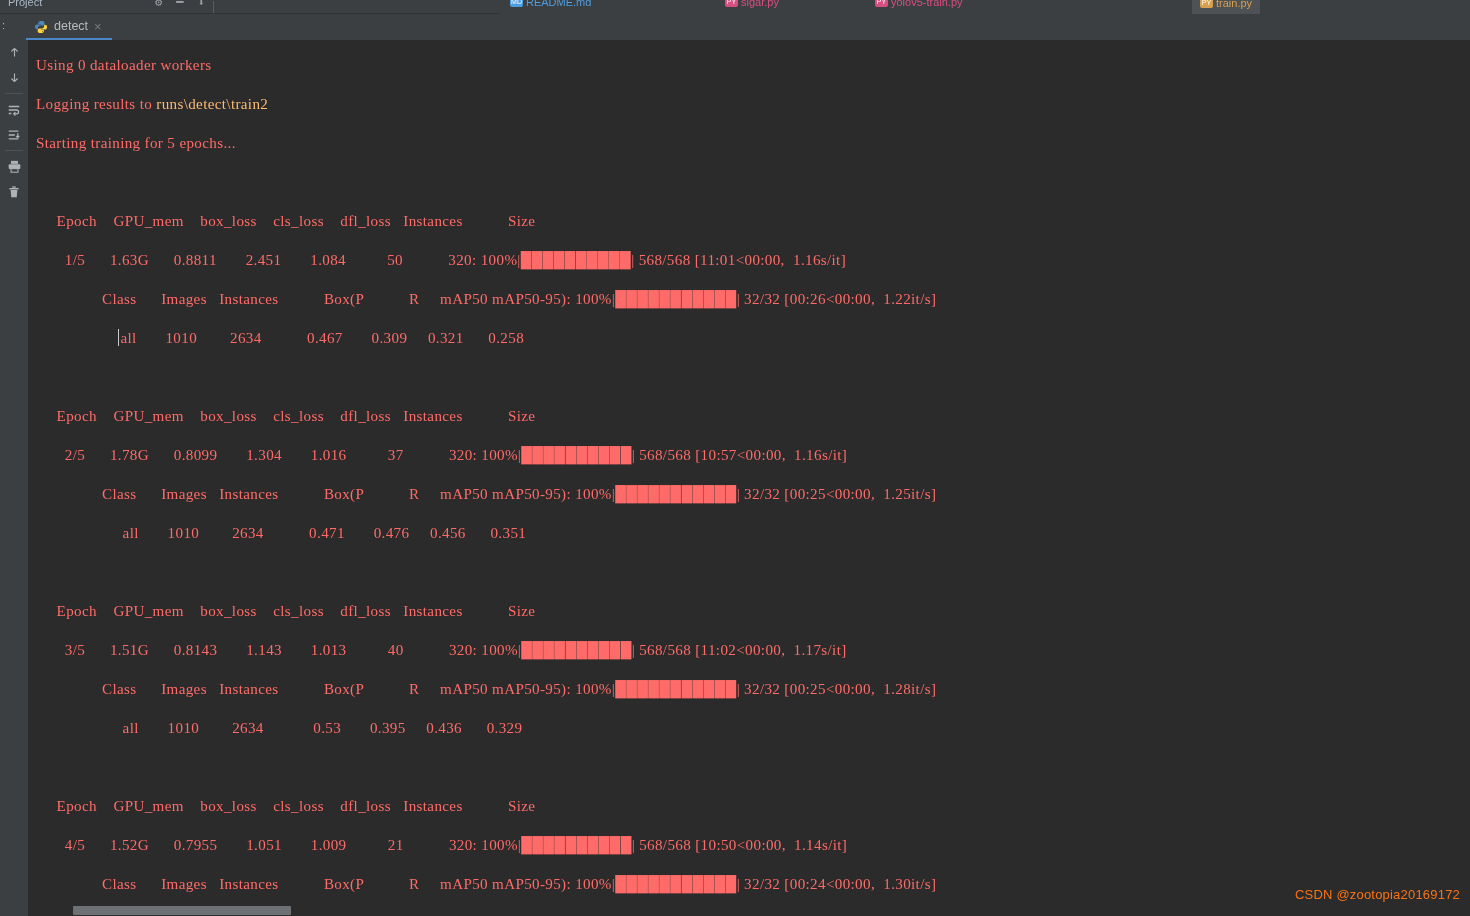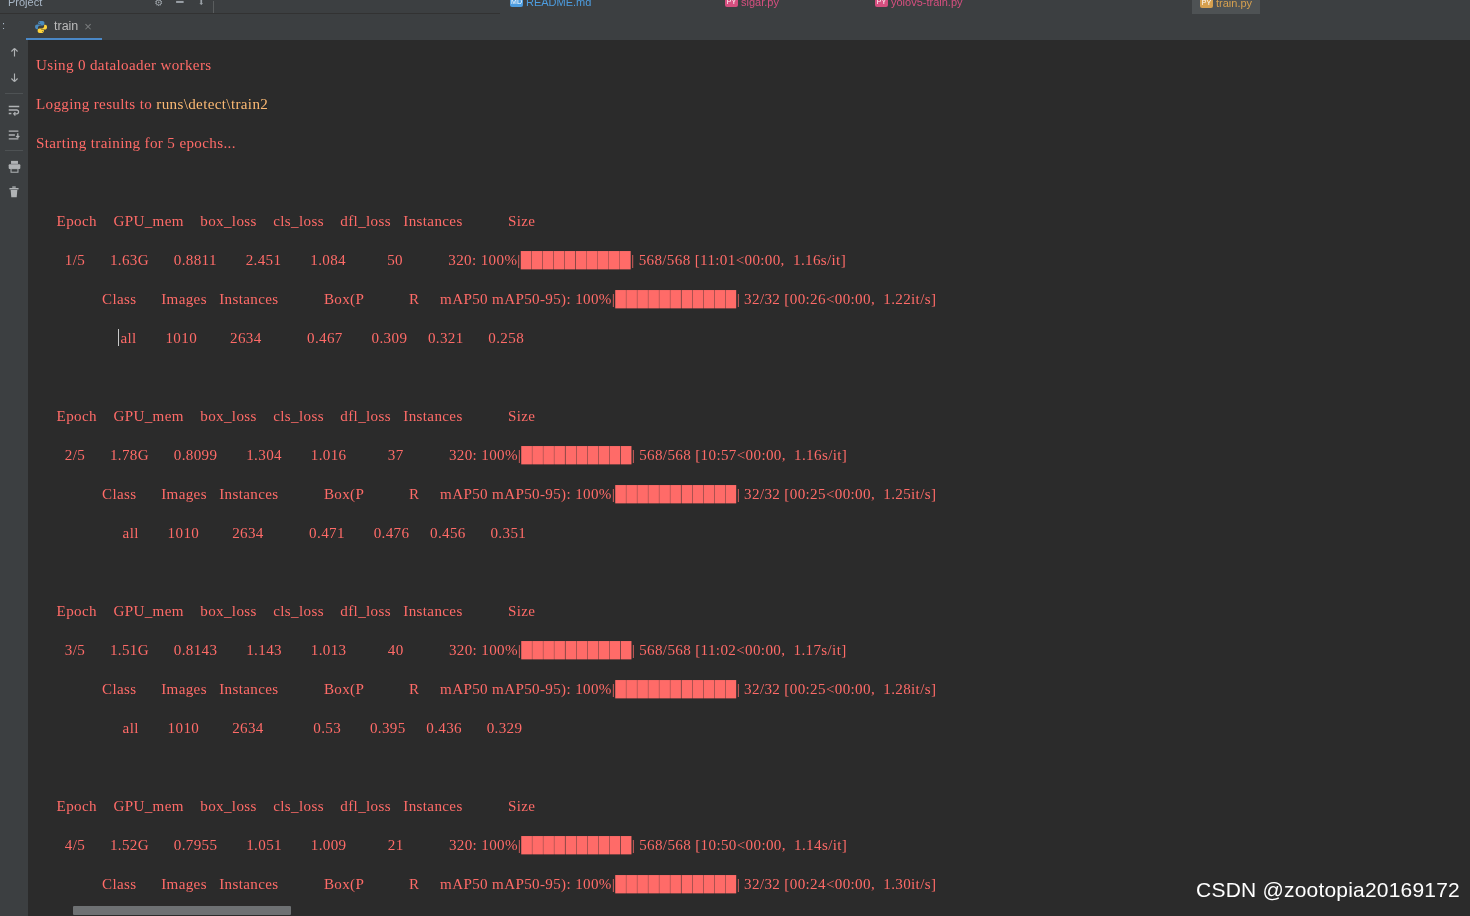--- a/index.html
+++ b/index.html
@@ -93,21 +93,21 @@
     background: #2b2b2b;
   }
   .hscroll-thumb {
     position: absolute; left: 17px; top: 4px; width: 218px; height: 9px;
     background: #6e7173; border-radius: 1px;
   }
 
   
   .watermark {
     position: absolute; right: 10px; bottom: 14px;
-    font-family: "Liberation Sans", sans-serif; font-size: 21px; color: #ffffff;
+    font-family: "Liberation Sans", sans-serif; font-size: 13px; color: #f97316;
     letter-spacing: 0.2px;
   }
 </style>
 </head>
 <body>
 
 <div id="app">
 
   <div class="chrome-top">
     <div class="chrome-left">
@@ -125,21 +125,21 @@
 
   <div class="tabbar">
     <span class="tabbar-gutterlabel">:</span>
     <div class="tab-train">
       <span class="py-icon">
         <svg width="14" height="14" viewBox="0 0 16 16">
           <path d="M7.7 1.1c-1.6 0-2.9.5-2.9 2v1.6h3.1v.5H3.6c-1.3 0-2.4.9-2.4 2.6 0 1.7.9 2.7 2.2 2.7h1.1V8.8c0-1.4 1.2-2.5 2.6-2.5h2.8c1.1 0 2-.9 2-2V3.1c0-1.1-1-1.9-2.1-2zM6.1 2.2c.3 0 .6.3.6.6s-.3.6-.6.6-.6-.3-.6-.6.3-.6.6-.6z" fill="#4b8bbe"></path>
           <path d="M8.4 14.9c1.6 0 2.9-.5 2.9-2v-1.6H8.2v-.5h4.3c1.3 0 2.4-.9 2.4-2.6 0-1.7-.9-2.7-2.2-2.7h-1.1v1.7c0 1.4-1.2 2.5-2.6 2.5H6.2c-1.1 0-2 .9-2 2v1.2c0 1.1 1 1.9 2.1 2zM10 13.8c-.3 0-.6-.3-.6-.6s.3-.6.6-.6.6.3.6.6-.3.6-.6.6z" fill="#ffd43b"></path>
         </svg>
       </span>
-      <span class="tab-label">train</span>
+      <span class="tab-label">detect</span>
       <span class="tab-close">×</span>
     </div>
   </div>
 
   <div class="ltool">
     <div class="ltool-btn">
       <svg width="13" height="13" viewBox="0 0 16 16" fill="none" stroke="#b0b3b5" stroke-width="1.4">
         <path d="M8 13V3M8 3L4.2 6.8M8 3l3.8 3.8"></path>
       </svg>
     </div>

